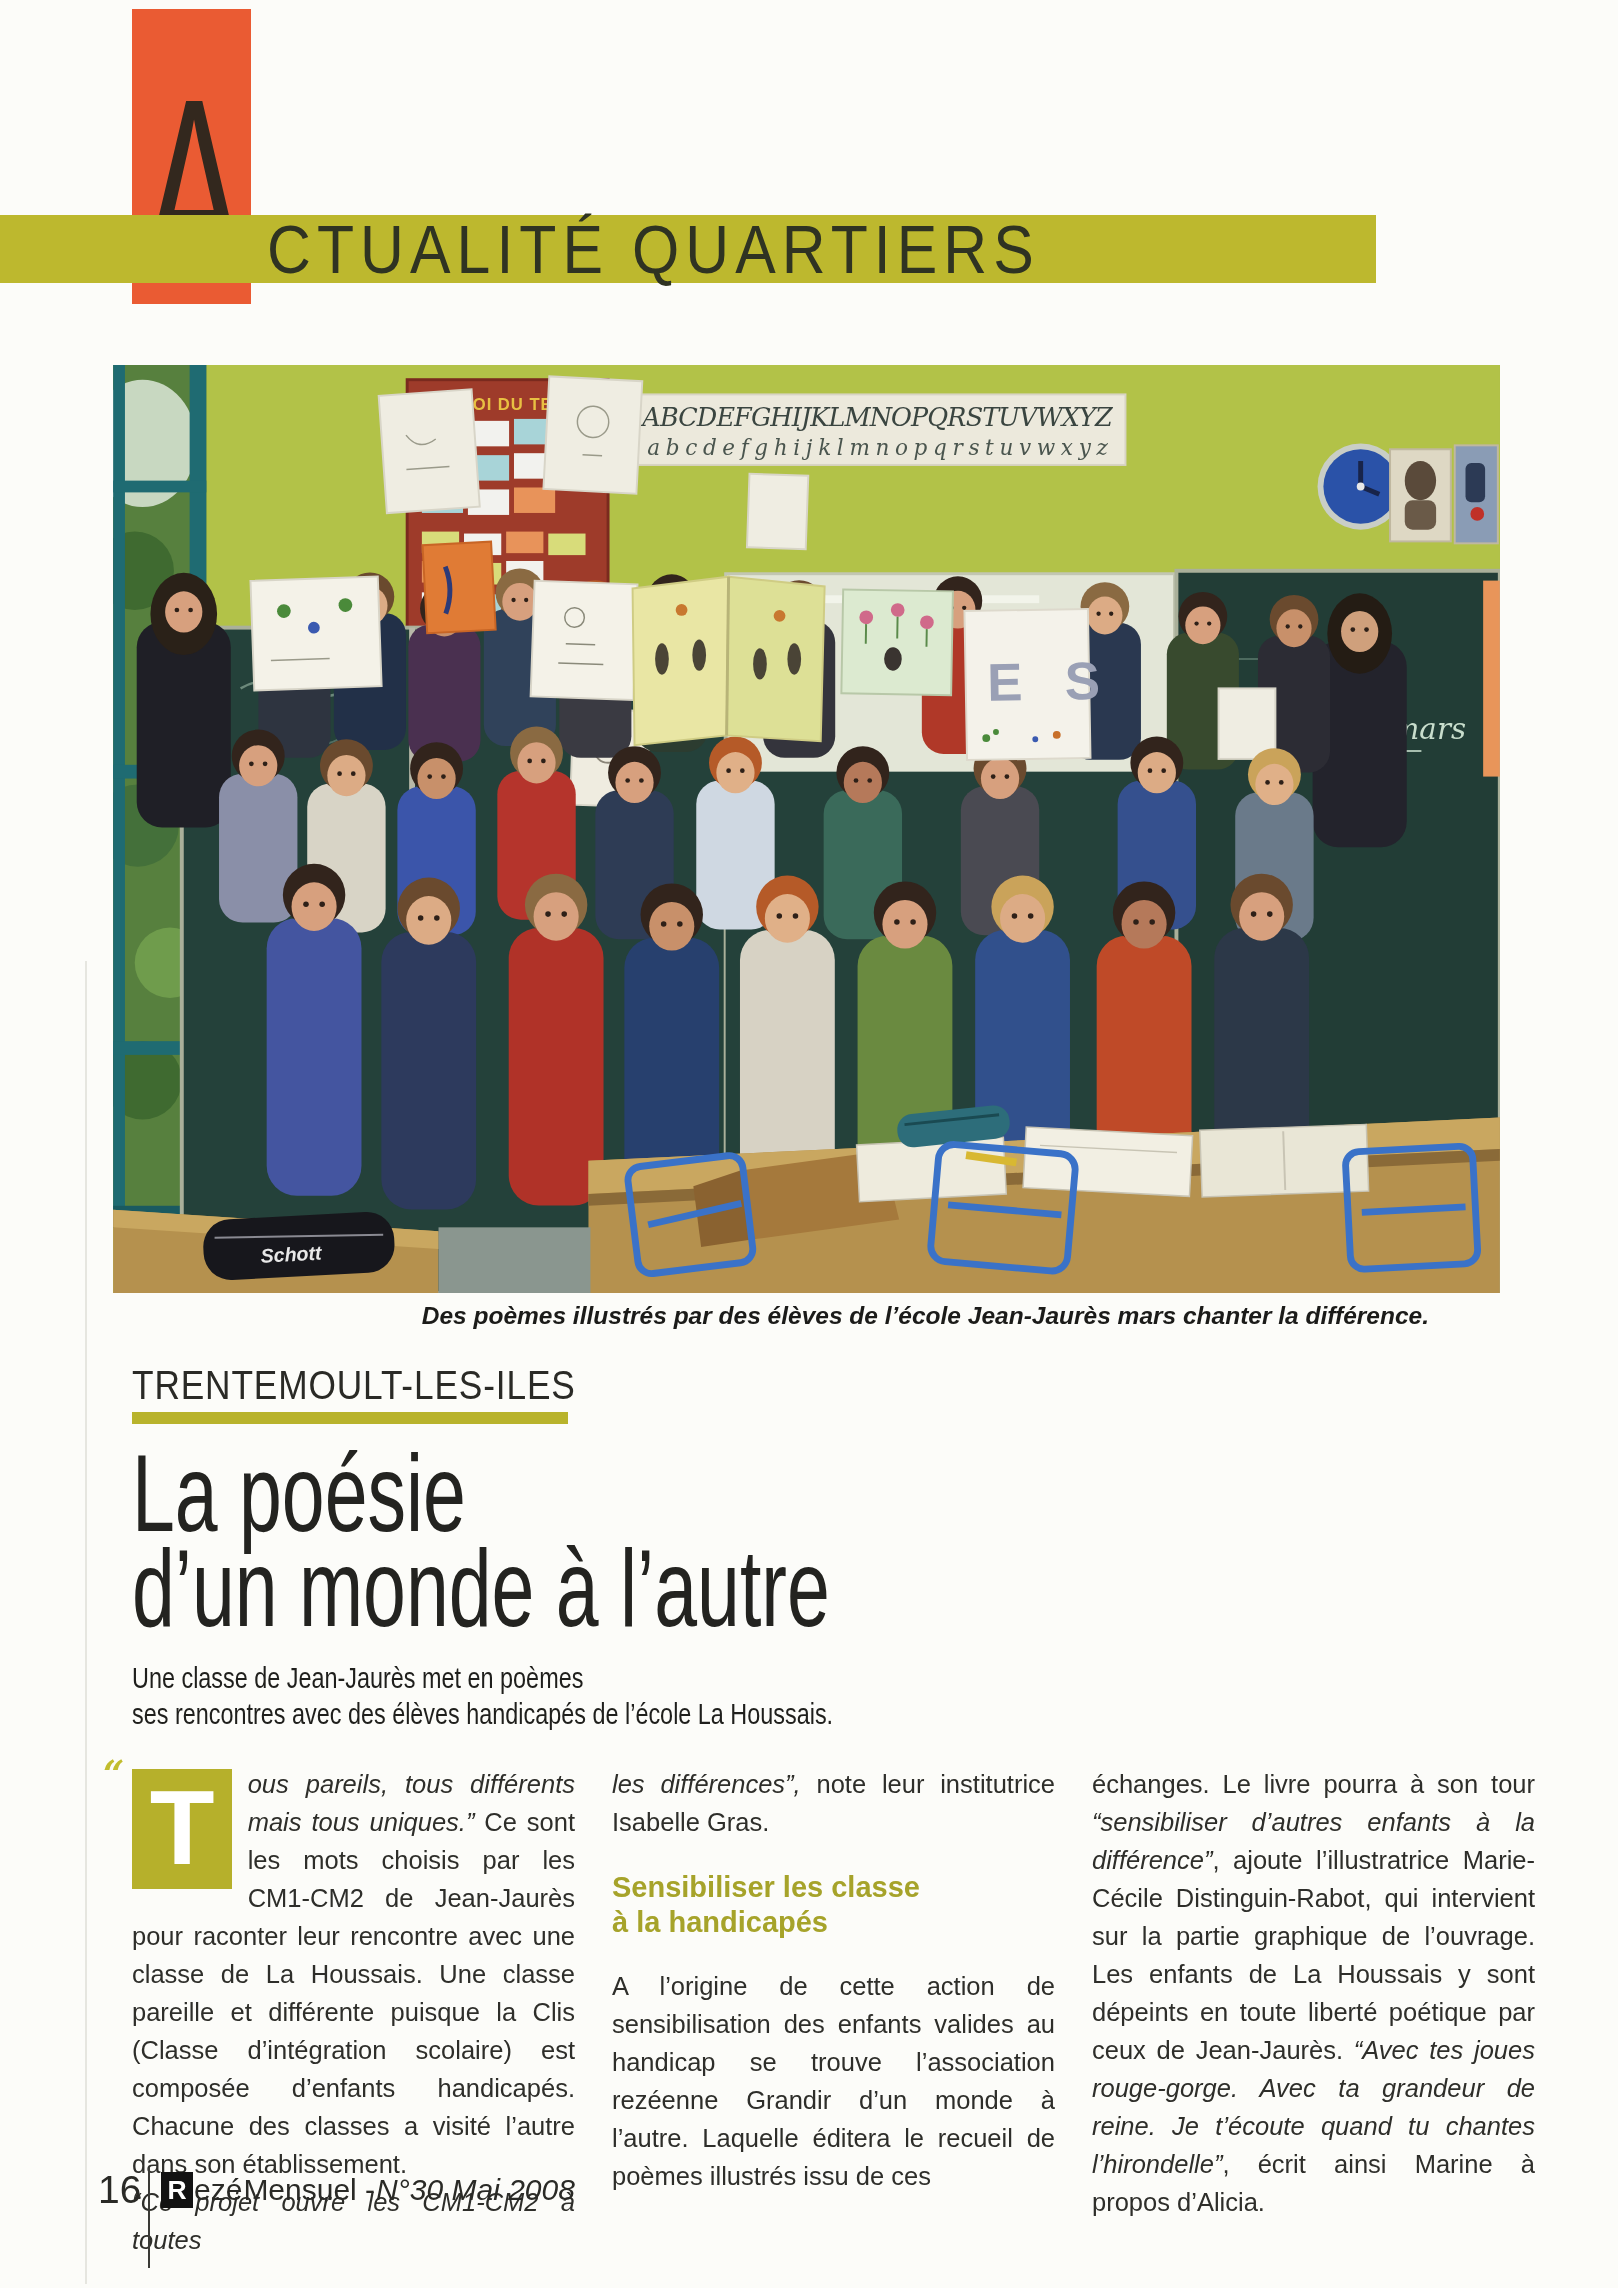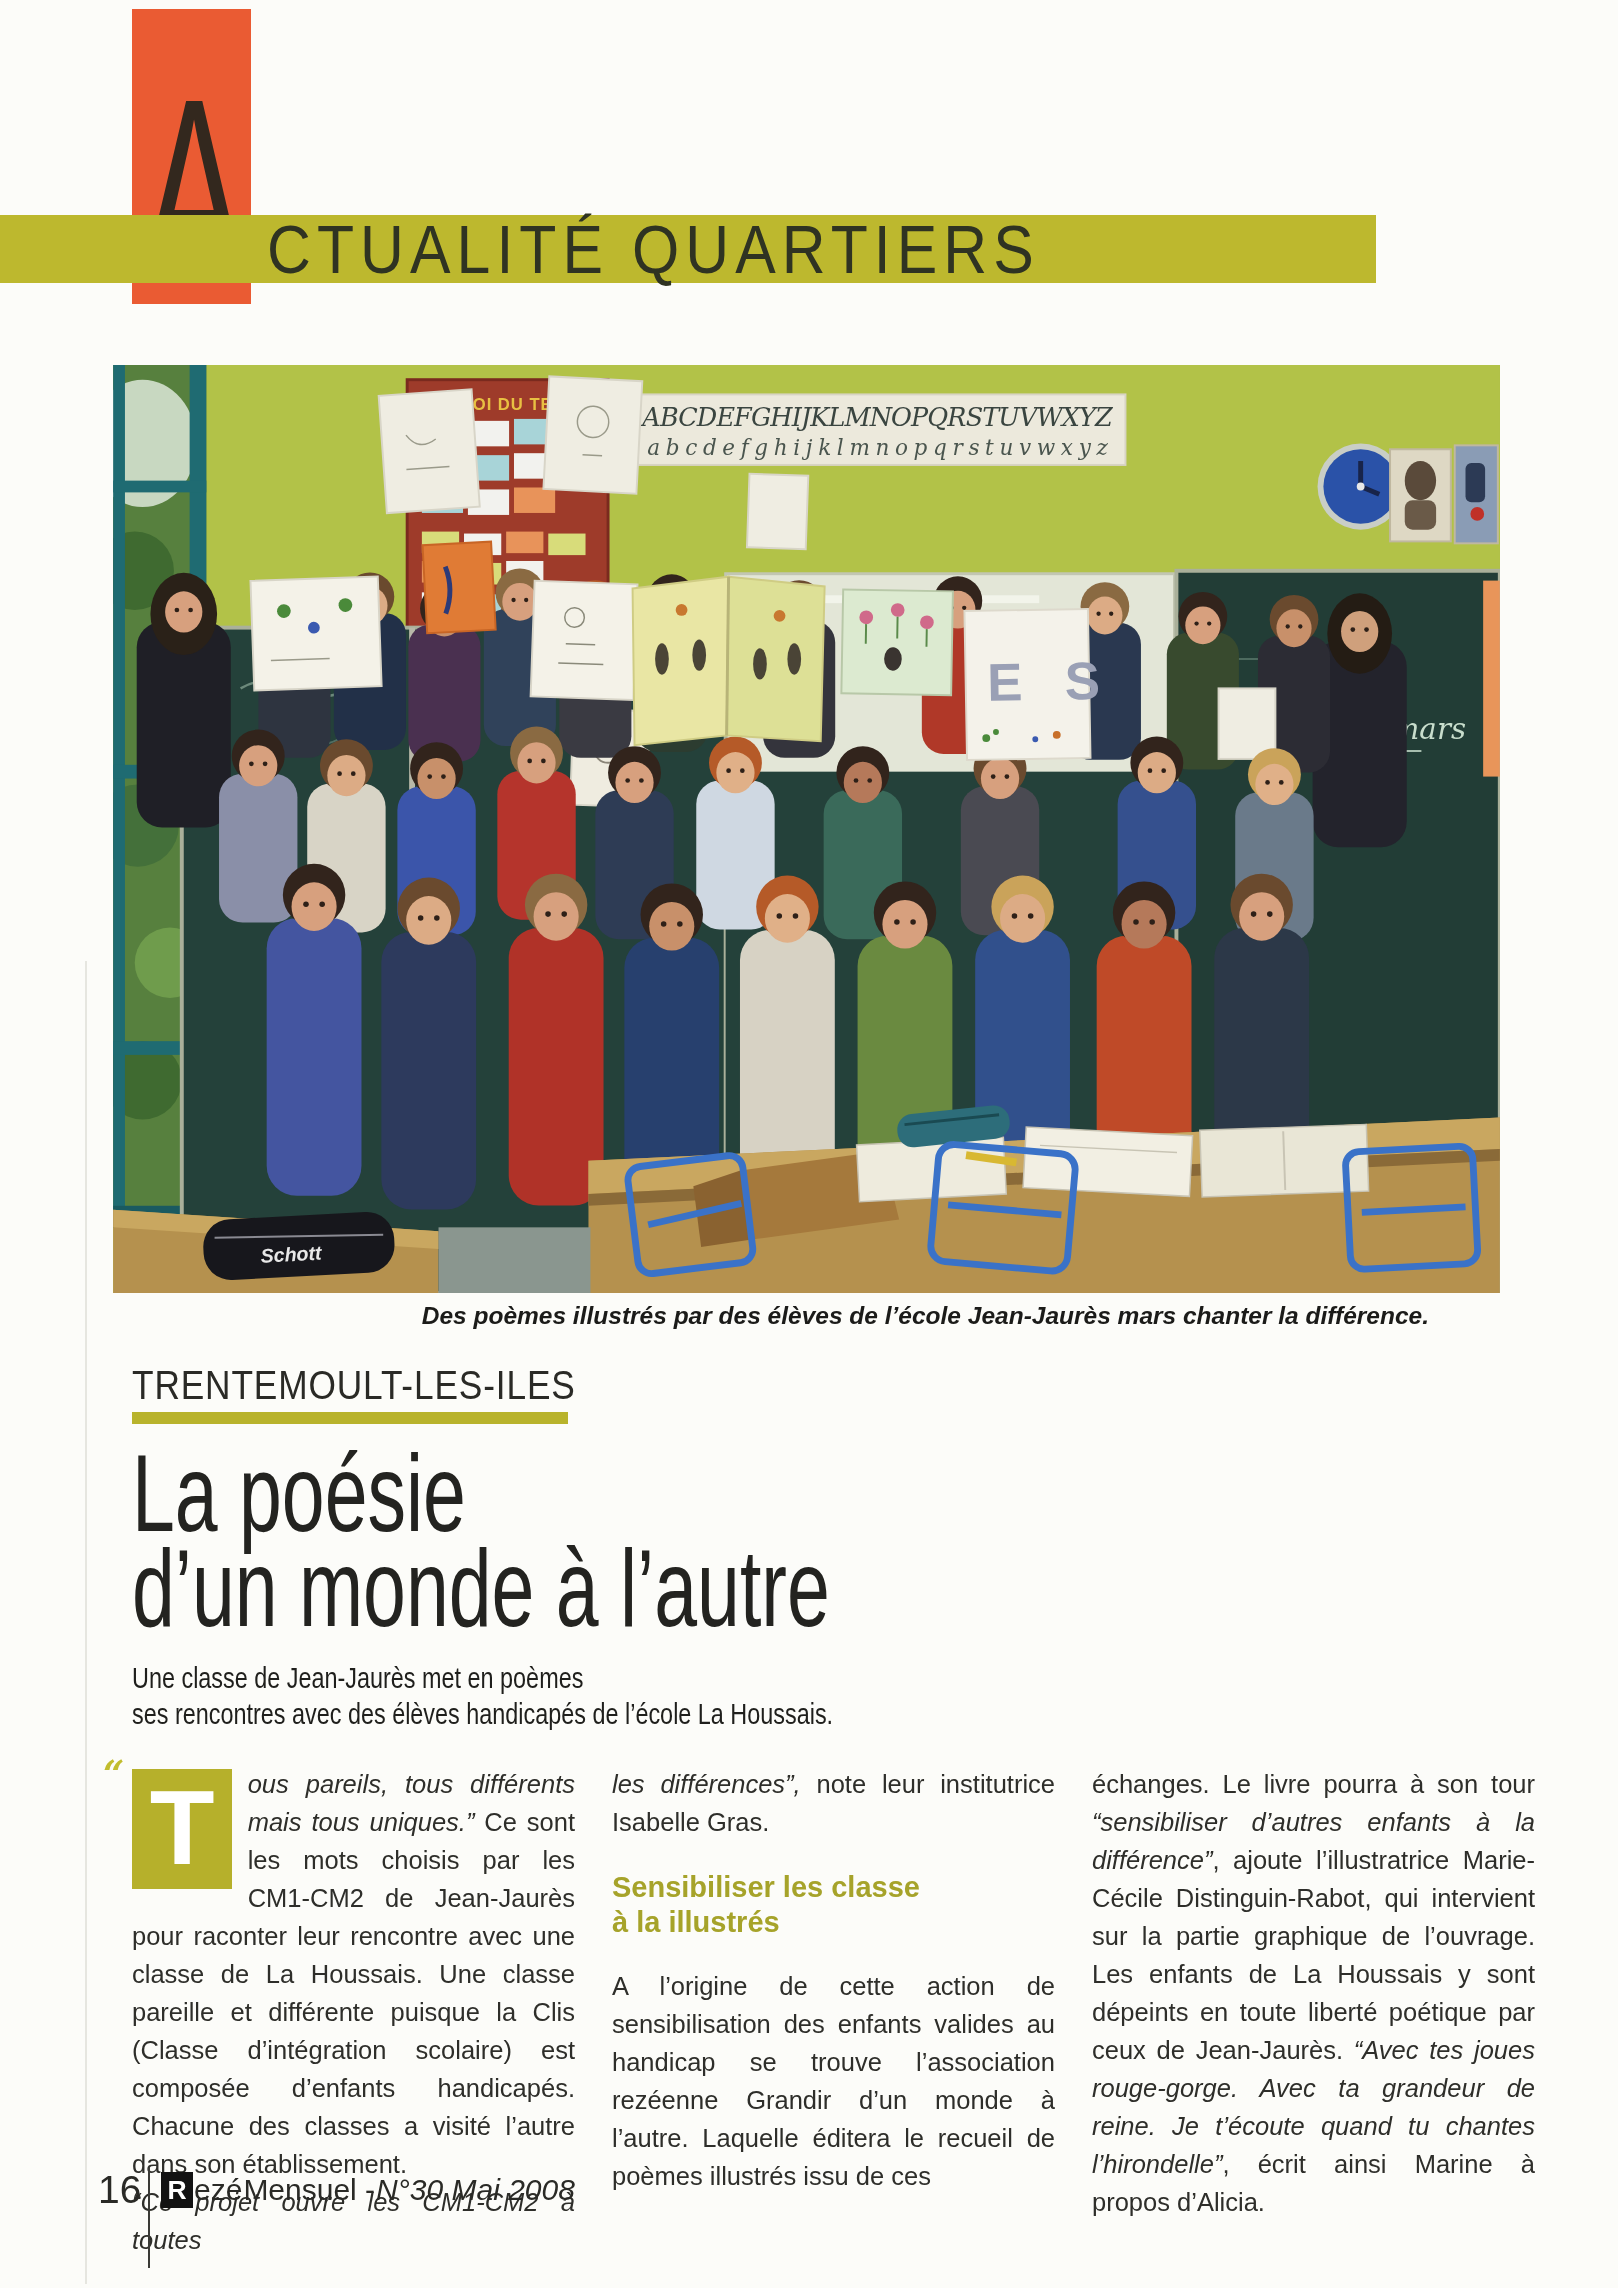--- a/index.html
+++ b/index.html
@@ -347,21 +347,21 @@
   <div class="col" id="col1" style="position:relative">
     <span id="open-quote">“</span>
     <div id="dropcap">T</div>
     <p><span class="it">ous pareils, tous différents mais tous uniques.”</span><span> Ce sont les mots choisis par les CM1-CM2 de Jean-Jaurès pour raconter leur rencontre avec une classe de La Houssais. Une classe pareille et différente puisque la Clis (Classe d’intégration scolaire) est composée d’enfants handicapés. Chacune des classes a visité l’autre dans son établissement.</span></p>
     <p><span class="it">“Ce projet ouvre les CM1-CM2 à toutes</span></p>
   </div>
   <div class="col" id="col2">
     <p><span class="it">les différences”,</span><span> note leur institutrice Isabelle Gras.</span></p>
     <div class="subhead">
       <div>Sensibiliser les classe</div>
-      <div>à la illustrés</div>
+      <div>à la handicapés</div>
     </div>
     <p class="p2"><span>A l’origine de cette action de sensibilisation des enfants valides au handicap se trouve l’association rezéenne Grandir d’un monde à l’autre. Laquelle éditera le recueil de poèmes illustrés issu de ces</span></p>
   </div>
   <div class="col" id="col3">
     <p><span>échanges. Le livre pourra à son tour </span><span class="it">“sensibiliser d’autres enfants à la différence”</span><span>, ajoute l’illustratrice Marie-Cécile Distinguin-Rabot, qui intervient sur la partie graphique de l’ouvrage. Les enfants de La Houssais y sont dépeints en toute liberté poétique par ceux de Jean-Jaurès. </span><span class="it">“Avec tes joues rouge-gorge. Avec ta grandeur de reine. Je t’écoute quand tu chantes l’hirondelle”</span><span>, écrit ainsi Marine à propos d’Alicia.</span></p>
   </div>
 </div>
 
 <div class="abs" id="spine-line"></div>
 <div class="abs" id="footer-num">16</div>

